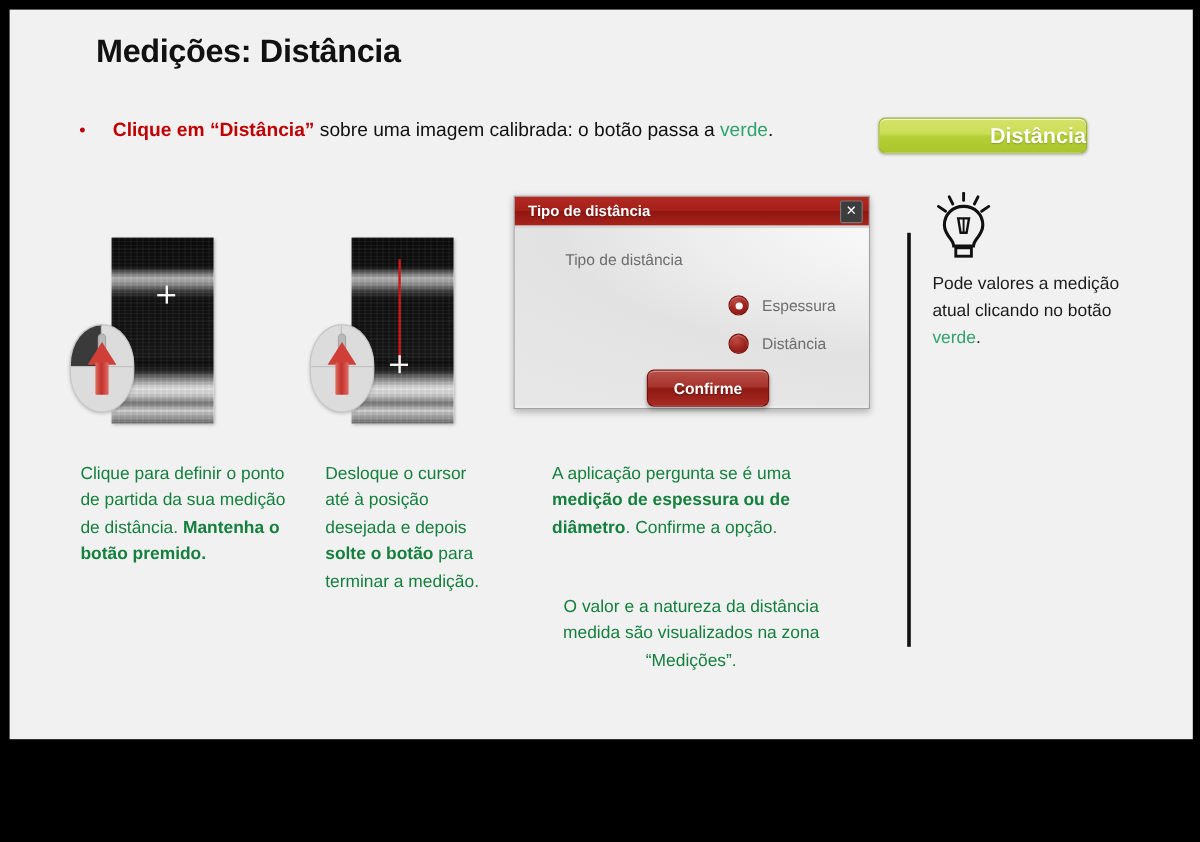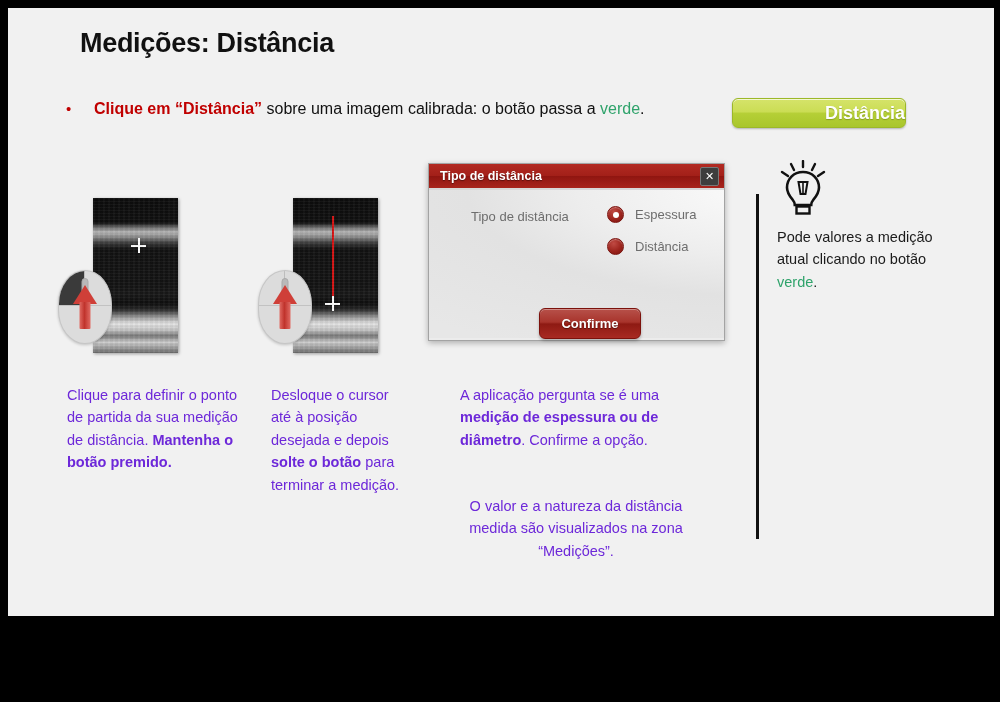--- a/index.html
+++ b/index.html
@@ -198,21 +198,21 @@
       radial-gradient(ellipse 170% 120% at 115% 0%, #fbfbfb 0%, #ededed 38%, #e2e2e2 60%, #e7e7e7 100%);
   }
   .dlg-label {
     position: absolute;
     left: 42px; top: 19px;
     font-size: 13px;
     color: #6d6d6d;
   }
   .radio-row {
     position: absolute;
-    display: flex; align-items: center;
+    display: flex; align-items: center; margin-top: 40px;
   }
   .radio {
     width: 17px; height: 17px;
     border-radius: 50%;
     background: radial-gradient(circle at 38% 30%, #c04a43 0%, #9d241d 55%, #7b130e 100%);
     border: 1px solid #7a120d;
     box-shadow: inset 0 1px 1px rgba(255,255,255,0.35);
     position: relative;
     margin-right: 11px;
     flex: none;
@@ -240,21 +240,21 @@
     font-size: 13px;
     font-weight: bold;
     text-shadow: 0 1px 1px rgba(0,0,0,0.45);
   }
 
   
   .caption {
     position: absolute;
     font-size: 14.5px;
     line-height: 1.55;
-    color: #6d28d9;
+    color: #15803d;
   }
   .caption b { font-weight: bold; }
   .cap1 { left: 59px;  top: 376px; width: 172px; }
   .cap2 { left: 263px; top: 376px; width: 140px; }
   .cap3 { left: 452px; top: 376px; width: 232px; }
   .cap4 { left: 452px; top: 487px; width: 232px; text-align: center; }
 
   
   .divider-v {
     position: absolute;

